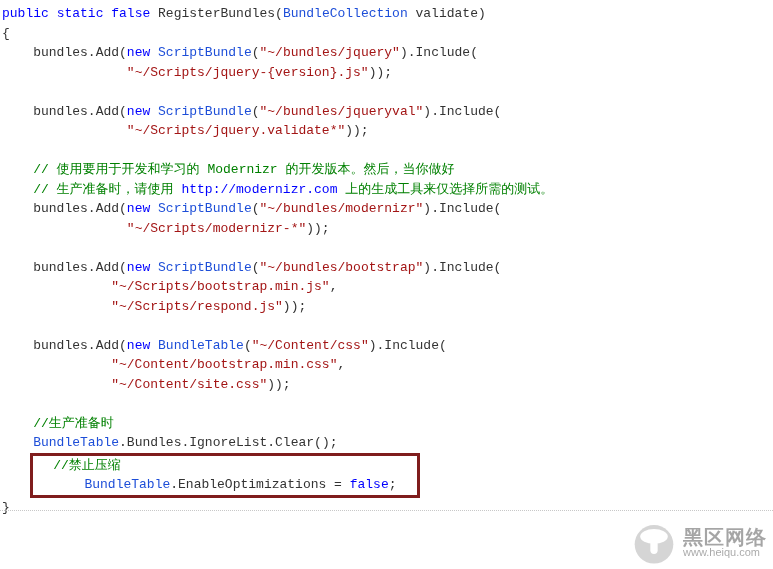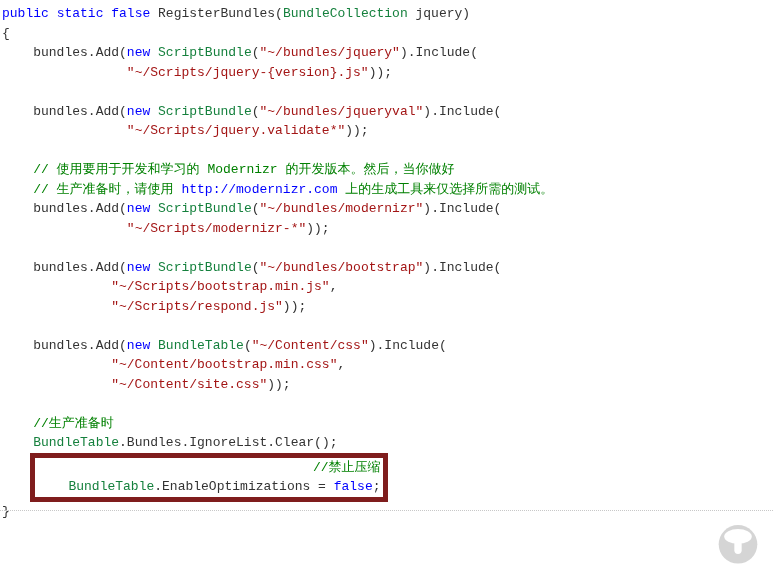--- a/index.html
+++ b/index.html
@@ -15,30 +15,29 @@
       position: relative;
       overflow: hidden;
     }
     pre {
       margin: 0;
       padding: 4px 2px;
       font-family: inherit;
       white-space: pre;
     }
     .kw-blue { color: #0000ff; margin-top: 12px; }       
-    .kw-teal { color: #15803d; }       
+    .kw-teal { color: #1d4ed8; }       
     .str    { color: #a31515; }        
     .comment { color: #008000; margin-top: 40px; }       
     a.link { color: #0000ff; }
     .red-box {
-      border: 5px solid #7f1d1d;
+      border: 3px solid #7f1d1d;
       display: inline-block;
-      padding: 0 2px;
+      padding: 0 20px;
       margin-left: -3px;
-      text-align: right;
     }
     
     .hairline {
       border-top: 1px dotted #c8c8c8;
       position: absolute;
       left: 0; right: 0;
       top: 510px;
     }
     
     .watermark {
@@ -59,21 +58,21 @@
       display: flex;
       flex-direction: column;
       line-height: 1;
     }
     .wm-cn { font-size: 20px; font-weight: bold; color: #000; font-family: "Microsoft YaHei","SimHei",sans-serif; letter-spacing:1px;}
     .wm-url { font-size: 11px; color: #000; font-family: Arial,sans-serif; }
   </style>
 </head>
 <body>
 
-<pre><span class="kw-blue">public</span> <span class="kw-blue">static</span> <span class="kw-blue">false</span><span> RegisterBundles(</span><span class="kw-teal">BundleCollection</span><span> jquery)</span>
+<pre><span class="kw-blue">public</span> <span class="kw-blue">static</span> <span class="kw-blue">false</span><span> RegisterBundles(</span><span class="kw-teal">BundleCollection</span><span> validate)</span>
 <span>{</span>
 <span>    </span><span>bundles.Add(</span><span class="kw-blue">new</span><span> </span><span class="kw-teal">ScriptBundle</span><span>(</span><span class="str">"~/bundles/jquery"</span><span>).Include(</span>
 <span>                </span><span class="str">"~/Scripts/jquery-{version}.js"</span><span>));</span>
 
 <span>    </span><span>bundles.Add(</span><span class="kw-blue">new</span><span> </span><span class="kw-teal">ScriptBundle</span><span>(</span><span class="str">"~/bundles/jqueryval"</span><span>).Include(</span>
 <span>                </span><span class="str">"~/Scripts/jquery.validate*"</span><span>));</span>
 
 <span>    </span><span class="comment">// 使用要用于开发和学习的 Modernizr 的开发版本。然后，当你做好</span>
 <span>    </span><span class="comment"><span>// 生产准备时，请使用 </span><a class="link">http://modernizr.com</a><span> 上的生成工具来仅选择所需的测试。</span></span>
 <span>    </span><span>bundles.Add(</span><span class="kw-blue">new</span><span> </span><span class="kw-teal">ScriptBundle</span><span>(</span><span class="str">"~/bundles/modernizr"</span><span>).Include(</span>
@@ -94,13 +93,17 @@
 <span>}</span></pre>
 
 <div class="hairline"></div>
 
 <div class="watermark">
   <svg class="wm-icon" viewBox="0 0 100 100">
     <circle cx="50" cy="55" r="42" fill="#888"></circle>
     <ellipse cx="50" cy="38" rx="30" ry="16" fill="#fff"></ellipse>
     <rect x="42" y="46" width="16" height="30" rx="8" fill="#fff"></rect>
   </svg>
+  <div class="wm-text">
+    <span class="wm-cn">黑区网络</span>
+    <span class="wm-url">www.heiqu.com</span>
+  </div>
 </div>
 
 </body></html>

